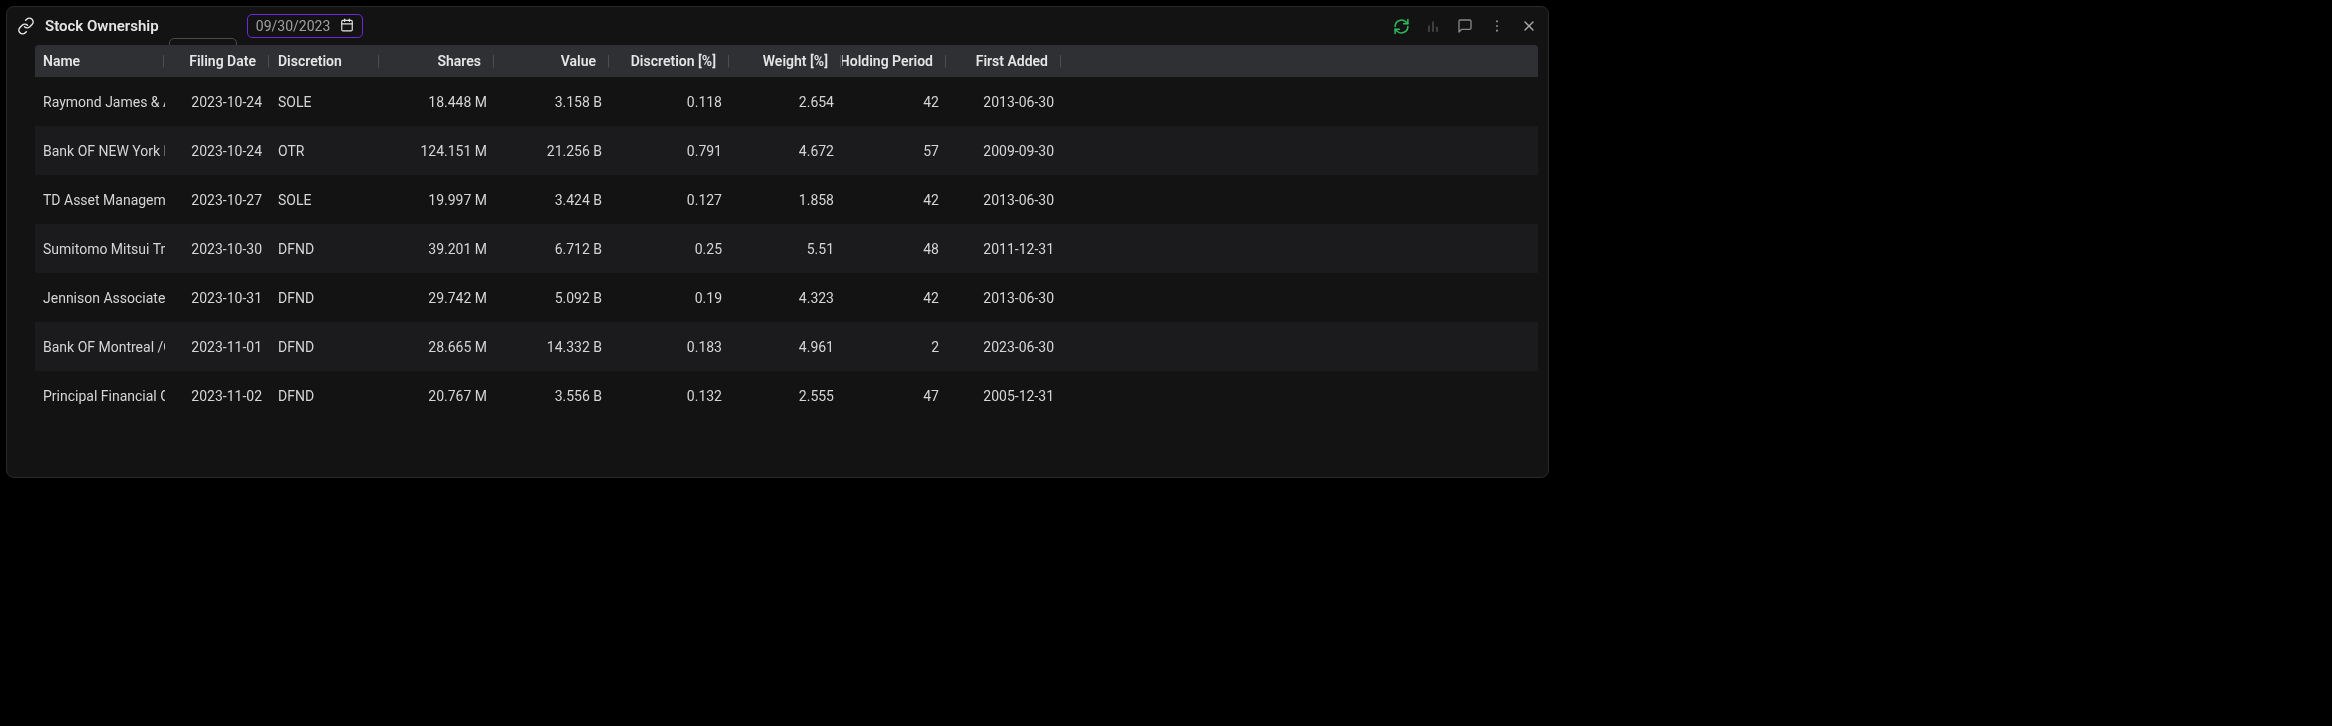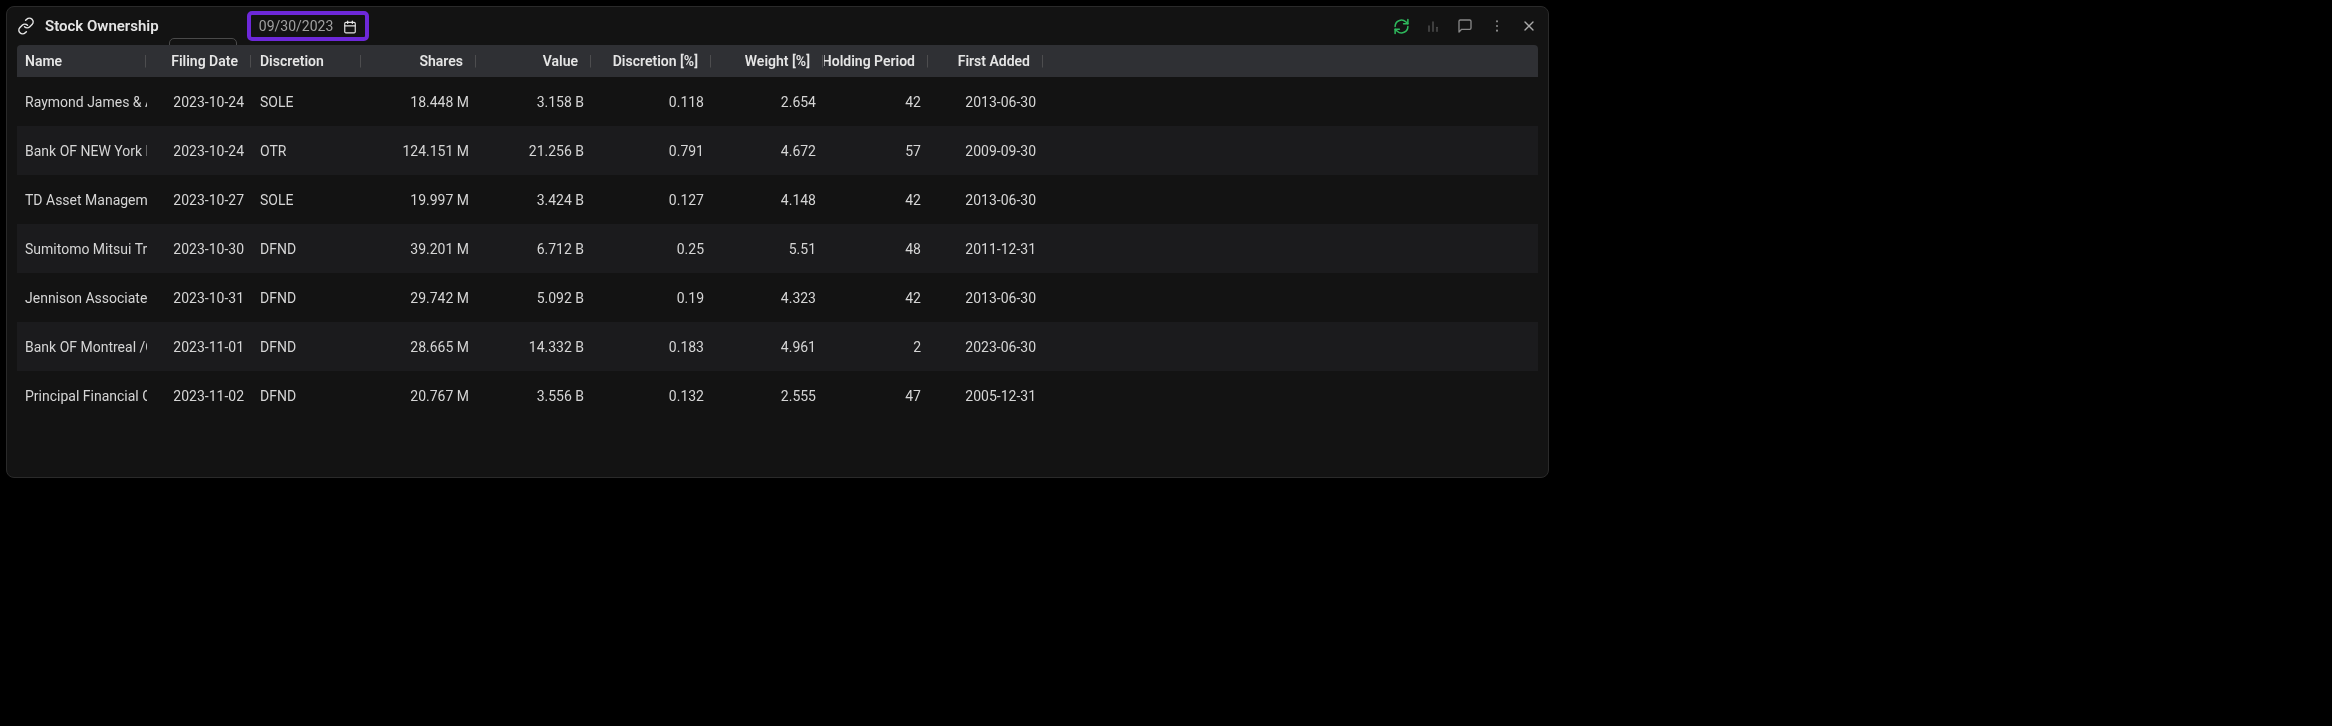--- a/index.html
+++ b/index.html
@@ -49,44 +49,44 @@
       border-radius: 5px;
       padding: 3px 8px;
       color: #a0a0a0;
       font-size: 13px;
       cursor: pointer;
       margin-top: 46px;
     }
     .chevron svg { display: block; }
     .date-input {
       display: flex;
-      align-items: flex-end;
+      align-items: flex-start;
       gap: 10px;
       background: transparent;
-      border: 4px solid #6d28d9;
+      border: 1px solid #6d28d9;
       border-radius: 5px;
       padding: 3px 8px;
       color: #a0a0a0;
       font-size: 14px;
       cursor: pointer;
     }
     .calendar-icon svg { display: block; }
     .header-right {
       display: flex;
       align-items: center;
       gap: 14px;
     }
     .icon-btn { cursor: pointer; display: flex; align-items: center; justify-content: center; width: 18px; height: 18px; }
     .icon-btn svg { display: block; }
     .refresh-icon svg { stroke: #2eb85c; }
     .disabled-icon svg { stroke: #555; }
     .table-wrap {
       flex: 1;
       overflow: hidden;
-      padding: 0 10px 10px 10px;
+      padding: 0 10px 10px 28px;
       position: relative;
     }
     .table-head {
       display: flex;
       background: #2f3034;
       border-radius: 4px 4px 0 0;
       height: 32px;
       align-items: center;
       font-size: 14px;
       font-weight: 600;
@@ -280,21 +280,21 @@
           <div class="td c-hold right">57</div>
           <div class="td c-first right">2009-09-30</div>
         </div>
         <div class="row">
           <div class="td c-name">TD Asset Management</div>
           <div class="td c-filing right">2023-10-27</div>
           <div class="td c-disc">SOLE</div>
           <div class="td c-shares right">19.997 M</div>
           <div class="td c-value right">3.424 B</div>
           <div class="td c-own right">0.127</div>
-          <div class="td c-weight right">4.148</div>
+          <div class="td c-weight right">1.858</div>
           <div class="td c-hold right">42</div>
           <div class="td c-first right">2013-06-30</div>
         </div>
         <div class="row">
           <div class="td c-name">Sumitomo Mitsui Trust</div>
           <div class="td c-filing right">2023-10-30</div>
           <div class="td c-disc">DFND</div>
           <div class="td c-shares right">39.201 M</div>
           <div class="td c-value right">6.712 B</div>
           <div class="td c-own right">0.25</div>

